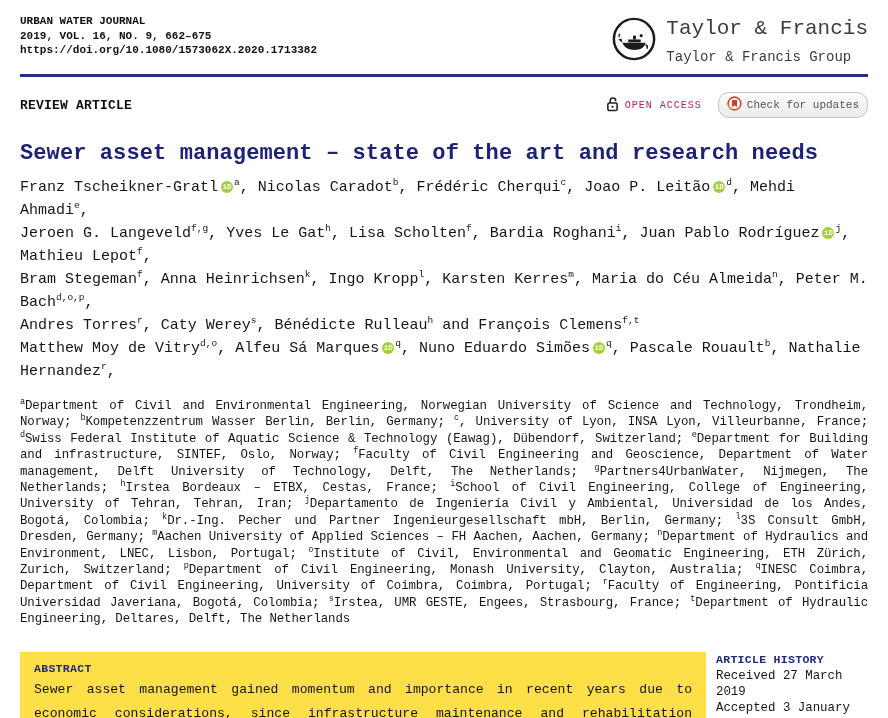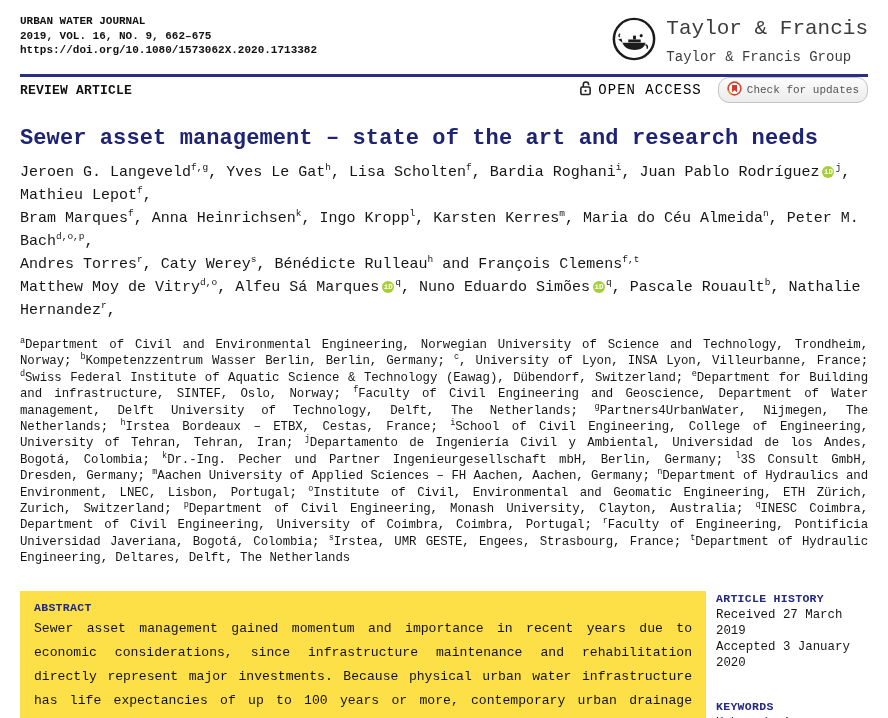--- a/index.html
+++ b/index.html
@@ -13,24 +13,24 @@
   .masthead{display:flex;justify-content:space-between;align-items:flex-start;}
   .journal-info{font-size:11px;font-weight:bold;line-height:14.5px;color:#111;}
   .doi-link{color:#111;text-decoration:none;}
   .publisher{display:flex;align-items:center;gap:9px;margin-top:2px;}
   .pub-text .pub-name{font-size:21px;color:#3c3c3c;line-height:22px;}
   .pub-text .pub-group{font-size:14px;color:#3c3c3c;margin-top:9px;}
 
   .rule{height:3px;background:#2a2f86;margin-top:7px;}
 
   
-  .type-row{display:flex;justify-content:space-between;align-items:center;}
+  .type-row{display:flex;justify-content:space-between;align-items:center;margin-top:15px;}
   .article-type{font-weight:bold;font-size:13px;color:#111;letter-spacing:0.2px;}
   .right-badges{display:flex;align-items:center;gap:16px;}
-  .oa{display:flex;align-items:center;gap:6px;font-size:14px;letter-spacing:1px;color:#000000;}
+  .oa{display:flex;align-items:center;gap:6px;font-size:10px;letter-spacing:1px;color:#be185d;}
   .check-btn{display:flex;align-items:center;gap:5px;font-size:11px;color:#555;
     background:linear-gradient(#fcfcfc,#ebebeb);border:1px solid #c3c3c3;border-radius:11px;
     padding:3px 8px;cursor:pointer;font-family:inherit;}
 
   
   h1.title{font-size:22px;color:#1e2373;margin:23px 0 0 0;font-weight:bold;letter-spacing:0.1px;}
   .authors{margin-top:10px;font-size:15px;line-height:23px;color:#161616;}
   .authors sup{font-size:9.5px;vertical-align:super;line-height:0;}
   .orcid{display:inline-block;width:12px;height:12px;border-radius:50%;background:#a6ce39;
     color:#fff;font-size:7.5px;font-weight:bold;text-align:center;line-height:12.5px;
@@ -105,22 +105,23 @@
           </svg>
         </span>
         <span>Check for updates</span>
       </button>
     </div>
   </div>
 
   <h1 class="title">Sewer asset management – state of the art and research needs</h1>
 
   <div class="authors" id="authors">
+      <div class="author-line"><span class="author">Franz Tscheikner-Gratl</span><span class="orcid">iD</span><sup>a</sup>, <span class="author">Nicolas Caradot</span><sup>b</sup>, <span class="author">Frédéric Cherqui</span><sup>c</sup>, <span class="author">Joao P. Leitão</span><span class="orcid">iD</span><sup>d</sup>, <span class="author">Mehdi Ahmadi</span><sup>e</sup>,</div>
       <div class="author-line"><span class="author">Jeroen G. Langeveld</span><sup>f,g</sup>, <span class="author">Yves Le Gat</span><sup>h</sup>, <span class="author">Lisa Scholten</span><sup>f</sup>, <span class="author">Bardia Roghani</span><sup>i</sup>, <span class="author">Juan Pablo Rodríguez</span><span class="orcid">iD</span><sup>j</sup>, <span class="author">Mathieu Lepot</span><sup>f</sup>,</div>
-      <div class="author-line"><span class="author">Bram Marques</span><sup>f</sup>, <span class="author">Anna Heinrichsen</span><sup>k</sup>, <span class="author">Ingo Kropp</span><sup>l</sup>, <span class="author">Karsten Kerres</span><sup>m</sup>, <span class="author">Maria do Céu Almeida</span><sup>n</sup>, <span class="author">Peter M. Bach</span><sup>d,o,p</sup>,</div>
+      <div class="author-line"><span class="author">Bram Stegeman</span><sup>f</sup>, <span class="author">Anna Heinrichsen</span><sup>k</sup>, <span class="author">Ingo Kropp</span><sup>l</sup>, <span class="author">Karsten Kerres</span><sup>m</sup>, <span class="author">Maria do Céu Almeida</span><sup>n</sup>, <span class="author">Peter M. Bach</span><sup>d,o,p</sup>,</div>
       <div class="author-line"><span class="author">Andres Torres</span><sup>r</sup>, <span class="author">Caty Werey</span><sup>s</sup>, <span class="author">Bénédicte Rulleau</span><sup>h</sup> and <span class="author">François Clemens</span><sup>f,t</sup></div>
       <div class="author-line"><span class="author">Matthew Moy de Vitry</span><sup>d,o</sup>, <span class="author">Alfeu Sá Marques</span><span class="orcid">iD</span><sup>q</sup>, <span class="author">Nuno Eduardo Simões</span><span class="orcid">iD</span><sup>q</sup>, <span class="author">Pascale Rouault</span><sup>b</sup>, <span class="author">Nathalie Hernandez</span><sup>r</sup>,</div>
     </div>
 
   <p class="affiliations"><sup>a</sup>Department of Civil and Environmental Engineering, Norwegian University of Science and Technology, Trondheim, Norway; <sup>b</sup>Kompetenzzentrum Wasser Berlin, Berlin, Germany; <sup>c</sup>, University of Lyon, INSA Lyon, Villeurbanne, France; <sup>d</sup>Swiss Federal Institute of Aquatic Science &amp; Technology (Eawag), Dübendorf, Switzerland; <sup>e</sup>Department for Building and infrastructure, SINTEF, Oslo, Norway; <sup>f</sup>Faculty of Civil Engineering and Geoscience, Department of Water management, Delft University of Technology, Delft, The Netherlands; <sup>g</sup>Partners4UrbanWater, Nijmegen, The Netherlands; <sup>h</sup>Irstea Bordeaux – ETBX, Cestas, France; <sup>i</sup>School of Civil Engineering, College of Engineering, University of Tehran, Tehran, Iran; <sup>j</sup>Departamento de Ingeniería Civil y Ambiental, Universidad de los Andes, Bogotá, Colombia; <sup>k</sup>Dr.-Ing. Pecher und Partner Ingenieurgesellschaft mbH, Berlin, Germany; <sup>l</sup>3S Consult GmbH, Dresden, Germany; <sup>m</sup>Aachen University of Applied Sciences – FH Aachen, Aachen, Germany; <sup>n</sup>Department of Hydraulics and Environment, LNEC, Lisbon, Portugal; <sup>o</sup>Institute of Civil, Environmental and Geomatic Engineering, ETH Zürich, Zurich, Switzerland; <sup>p</sup>Department of Civil Engineering, Monash University, Clayton, Australia; <sup>q</sup>INESC Coimbra, Department of Civil Engineering, University of Coimbra, Coimbra, Portugal; <sup>r</sup>Faculty of Engineering, Pontificia Universidad Javeriana, Bogotá, Colombia; <sup>s</sup>Irstea, UMR GESTE, Engees, Strasbourg, France; <sup>t</sup>Department of Hydraulic Engineering, Deltares, Delft, The Netherlands</p>
 
   <div class="abstract-row">
     <div class="abstract-box">
       <div class="box-heading">ABSTRACT</div>
       <p class="abstract-text">Sewer asset management gained momentum and importance in recent years due to economic considerations, since infrastructure maintenance and rehabilitation directly represent major investments. Because physical urban water infrastructure has life expectancies of up to 100 years or more, contemporary urban drainage systems are strongly influenced by historical decisions and implementations. The current decisions taken in sewer asset management will, therefore, have a long-lasting impact on the functionality and quality of future services provided by these networks. These decisions can be supported by different approaches ranging from various inspection techniques, deterioration models to assess the probability of failure or the technical service life, to sophisticated decision support systems crossing boundaries to other urban infrastructure. This paper presents the state of the art in sewer asset management in its manifold facets spanning a wide field of research and highlights existing research gaps while giving an outlook on future developments and research areas.</p>

